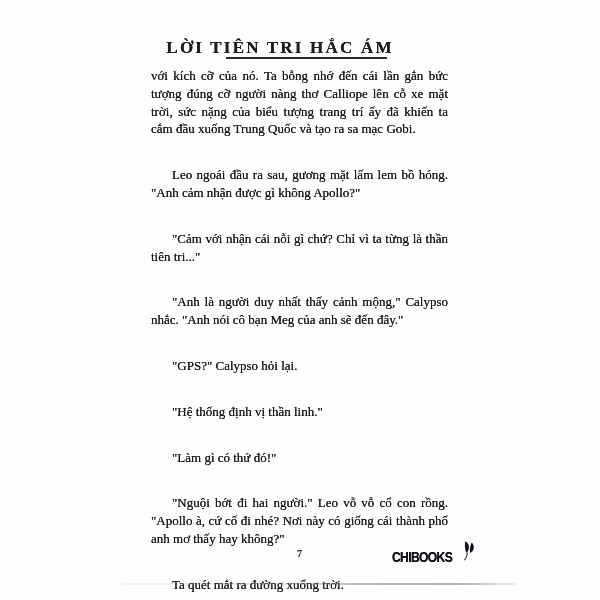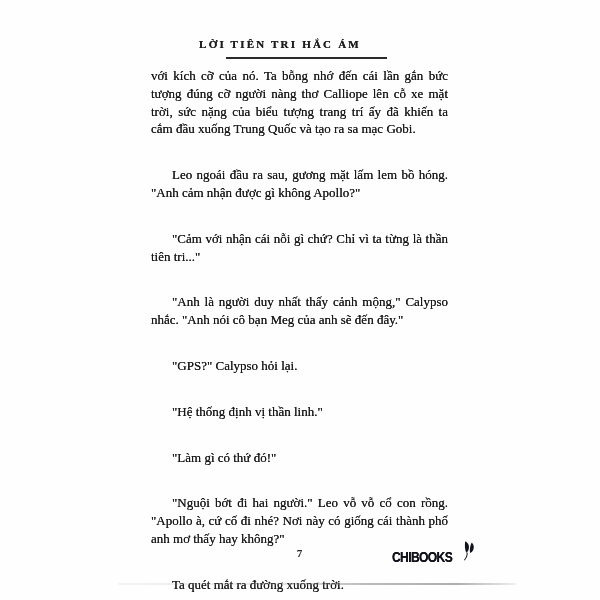--- a/index.html
+++ b/index.html
@@ -15,21 +15,21 @@
     font-family: "Liberation Serif", serif;
     overflow: hidden;
   }
   
   .running-head {
     position: absolute;
     top: 38px;
     left: 0;
     width: 560px;
     text-align: center;
-    font-size: 11px;
+    font-size: 17px;
     font-weight: bold;
     letter-spacing: 2.2px;
     color: #1e1e1e;
     text-shadow: 0 0 0.3px #1e1e1e;
   }
   .head-rule {
     position: absolute;
     top: 57px;
     left: 226px;
     width: 161px;

